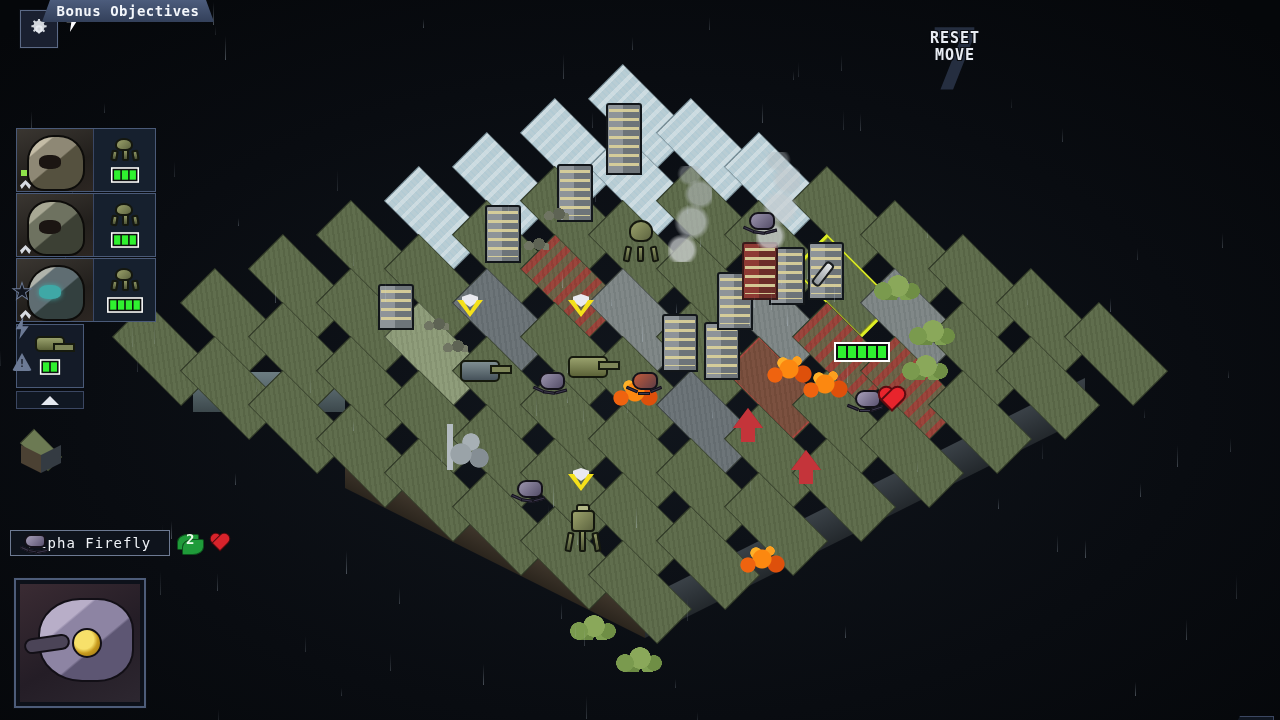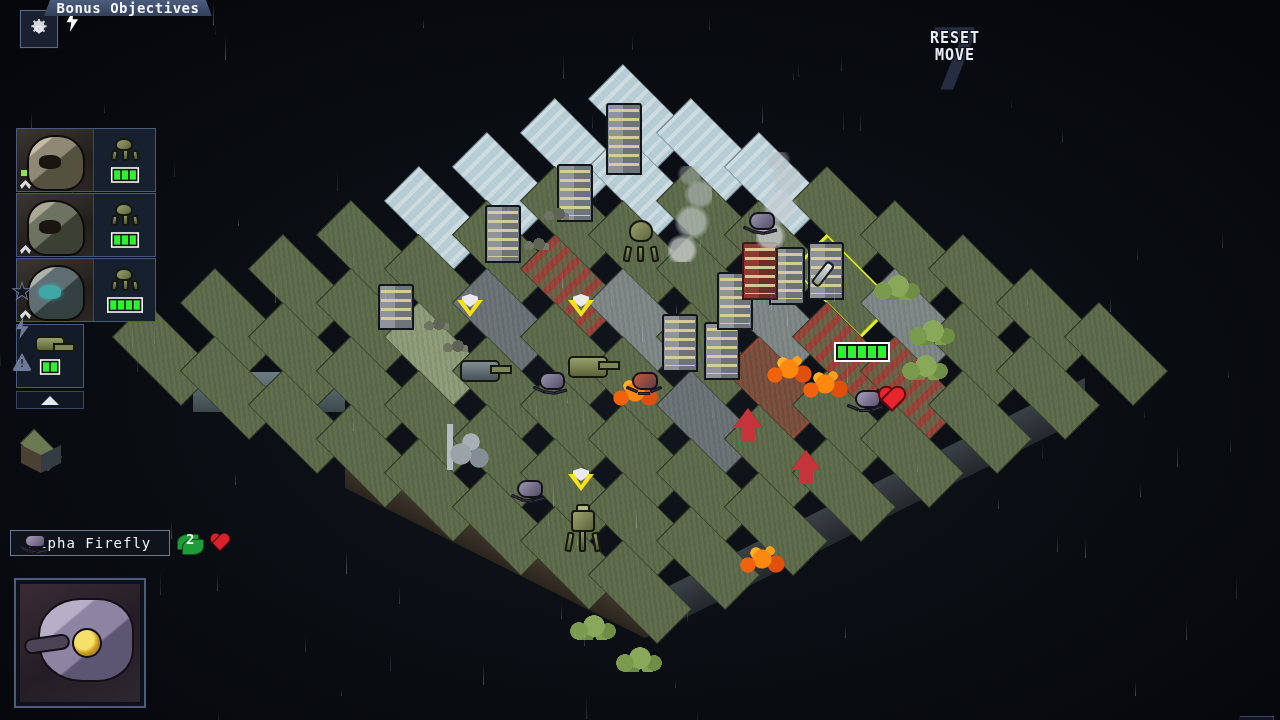--- a/index.html
+++ b/index.html
@@ -405,21 +405,21 @@
     background:#11151e; border:1px solid #46536c;
   }
   #victory-panel .t { color:#dfe4ec; font-size:16px; font-family:"Liberation Sans", sans-serif; }
   #victory-panel .n { color:#ffffff; font-size:30px; font-weight:bold; }
 
   #bonus-panel {
     left:1012px; top:80px; width:256px; height:162px;
     background:#11151e; border:1px solid #46536c;
   }
   #bonus-title {
-    position:absolute; left:42px; top:0; width:172px; height:16px;
+    position:absolute; left:42px; top:0; width:172px; height:22px;
     background:linear-gradient(to bottom,#4c5c7c,#33405a);
     clip-path:polygon(8px 0, 164px 0, 172px 22px, 0 22px);
     display:flex; align-items:center; justify-content:center;
   }
   #bonus-title span { color:#f3f6fb; font-size:14px; font-weight:bold; letter-spacing:.5px; }
   .obj-row { display:flex; align-items:center; gap:10px; padding:0 10px; height:34px; margin-top:2px; }
   .obj-row .lbl { color:#eef1f6; font-size:14.5px; font-family:"Liberation Sans", sans-serif; }
   .obj-ico { width:22px; height:22px; flex:0 0 22px; position:relative; }
   .ico-star {
     width:22px; height:21px; background:#6c7a95;

